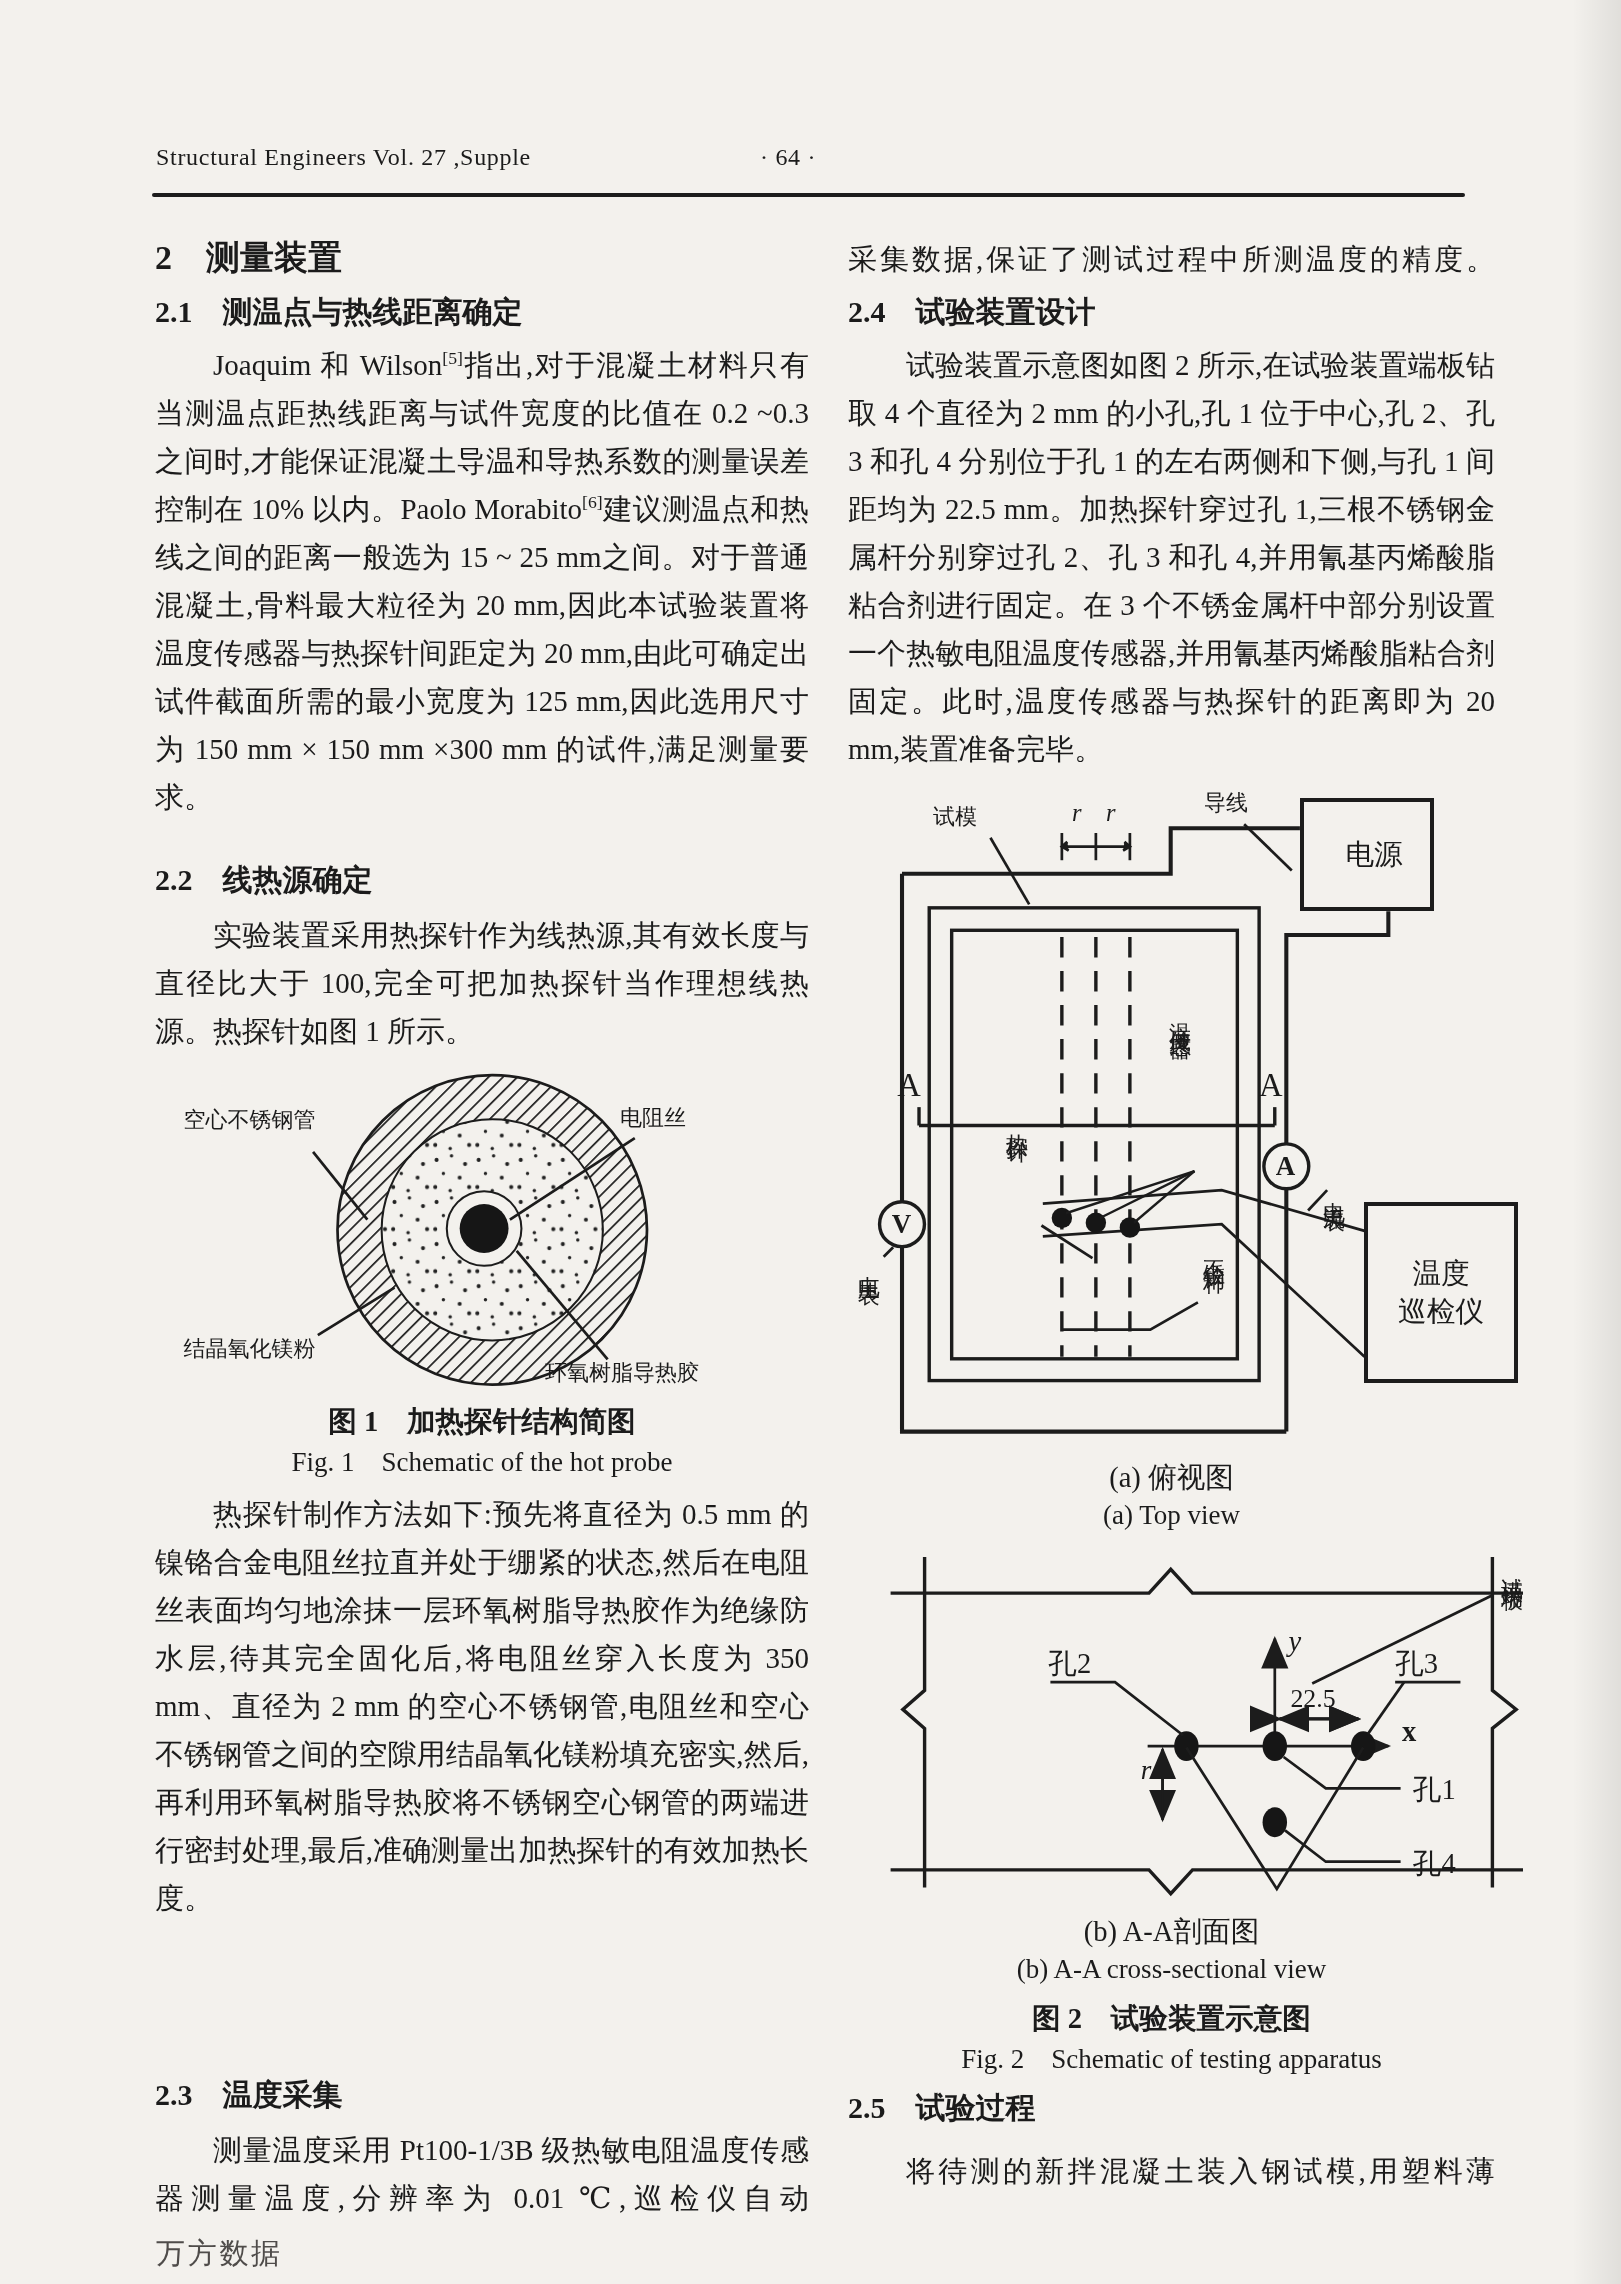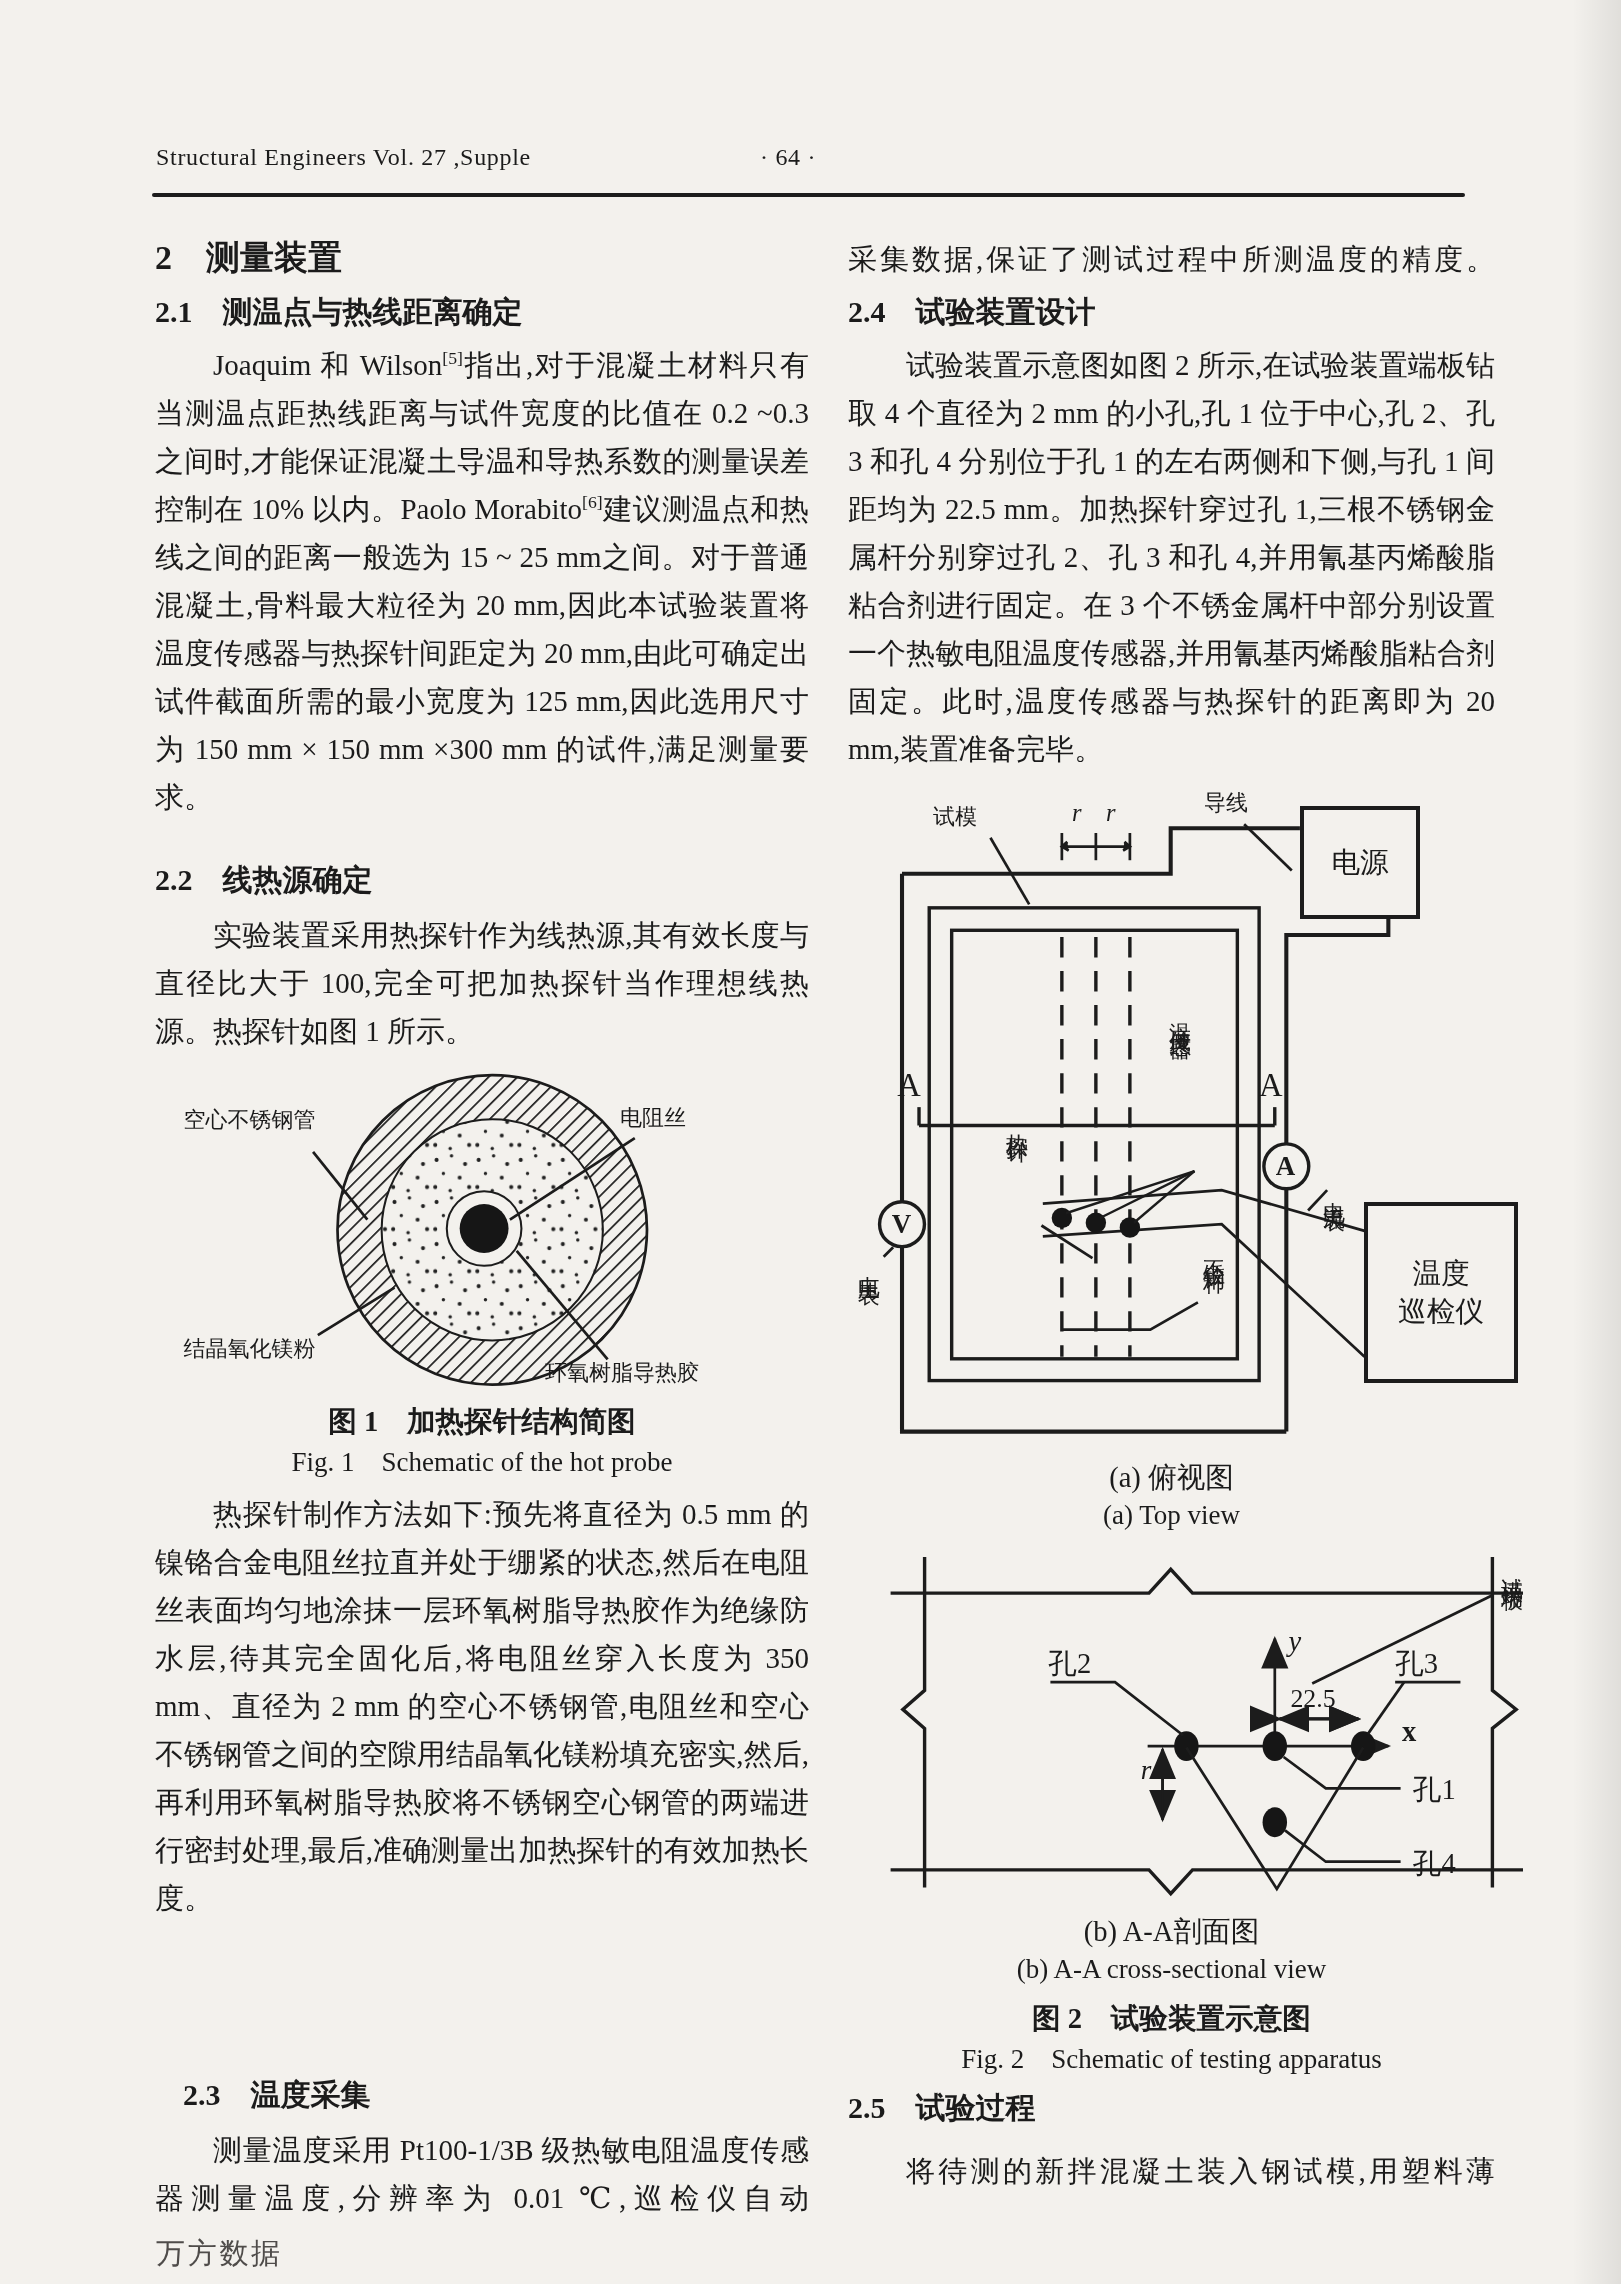--- a/index.html
+++ b/index.html
@@ -87,21 +87,21 @@
     </svg>
     <div class="flabel" style="left:5.4px; top:35px;">空心不锈钢管</div>
     <div class="flabel" style="left:442px; top:33px;">电阻丝</div>
     <div class="flabel" style="left:5.4px; top:264px;">结晶氧化镁粉</div>
     <div class="flabel" style="left:367px; top:288px;">环氧树脂导热胶</div>
   </div>
   <div class="abs lcol cap-zh" style="top:1402px;">图 1　加热探针结构简图</div>
   <div class="abs lcol cap-en" style="top:1444px;">Fig. 1　Schematic of the hot probe</div>
 
   <div class="abs lcol p ind" style="top:1490px;">热探针制作方法如下:预先将直径为 0.5 mm 的镍铬合金电阻丝拉直并处于绷紧的状态,然后在电阻丝表面均匀地涂抹一层环氧树脂导热胶作为绝缘防水层,待其完全固化后,将电阻丝穿入长度为 350 mm、直径为 2 mm 的空心不锈钢管,电阻丝和空心不锈钢管之间的空隙用结晶氧化镁粉填充密实,然后,再利用环氧树脂导热胶将不锈钢空心钢管的两端进行密封处理,最后,准确测量出加热探针的有效加热长度。</div>
-  <div class="abs lcol h2" style="top:2075px;margin-left:28px;">2.3　温度采集</div>
+  <div class="abs lcol h2" style="top:2075px;">2.3　温度采集</div>
   <div class="abs lcol p ind fill" style="top:2126px;">测量温度采用 Pt100-1/3B 级热敏电阻温度传感器测量温度,分辨率为 0.01 ℃,巡检仪自动</div>
 
   <div class="abs footer" style="left:156px; top:2234px;">万方数据</div>
 
   <div class="abs rcol p fill" style="top:235px;">采集数据,保证了测试过程中所测温度的精度。</div>
   <div class="abs rcol h2" style="top:292px;">2.4　试验装置设计</div>
   <div class="abs rcol p ind" style="top:341px;">试验装置示意图如图 2 所示,在试验装置端板钻取 4 个直径为 2 mm 的小孔,孔 1 位于中心,孔 2、孔 3 和孔 4 分别位于孔 1 的左右两侧和下侧,与孔 1 间距均为 22.5 mm。加热探针穿过孔 1,三根不锈钢金属杆分别穿过孔 2、孔 3 和孔 4,并用氰基丙烯酸脂粘合剂进行固定。在 3 个不锈金属杆中部分别设置一个热敏电阻温度传感器,并用氰基丙烯酸脂粘合剂固定。此时,温度传感器与热探针的距离即为 20 mm,装置准备完毕。</div>
 
   <div class="fig" style="left:851px; top:782px; width:704px; height:670px;">
     <svg width="704" height="670" viewBox="0 0 1035 985">
@@ -156,21 +156,21 @@
       </g>
       <g>
         <circle cx="75" cy="650" r="33" fill="#f3f1ed" stroke="#1c1c1c" stroke-width="5"></circle>
       </g>
       <g>
         <circle cx="640" cy="565" r="33" fill="#f3f1ed" stroke="#1c1c1c" stroke-width="5"></circle>
       </g>
     </svg>
     <div class="meter-letter" style="left:39px; top:427px; width:23px;">V</div>
     <div class="meter-letter" style="left:423px; top:369px; width:23px;">A</div>
-    <div class="sbox" style="left:449px; top:24px; width:112px; height:105px;">
+    <div class="sbox" style="left:449px; top:16px; width:112px; height:105px;padding-left:14px;">
       <span>电源</span>
     </div>
     <div class="sbox" style="left:513px; top:420px; width:146px; height:173px;">
       <span>温度</span>
       <span>巡检仪</span>
     </div>
     <div class="flabel" style="left:82px; top:19px;">试模</div>
     <div class="flabel" style="left:353px; top:5.4px;">导线</div>
     <div class="flabel vlabel" style="left:151px; top:334px;">热探针</div>
     <div class="flabel vlabel" style="left:314px; top:223px;">温度传感器</div>

